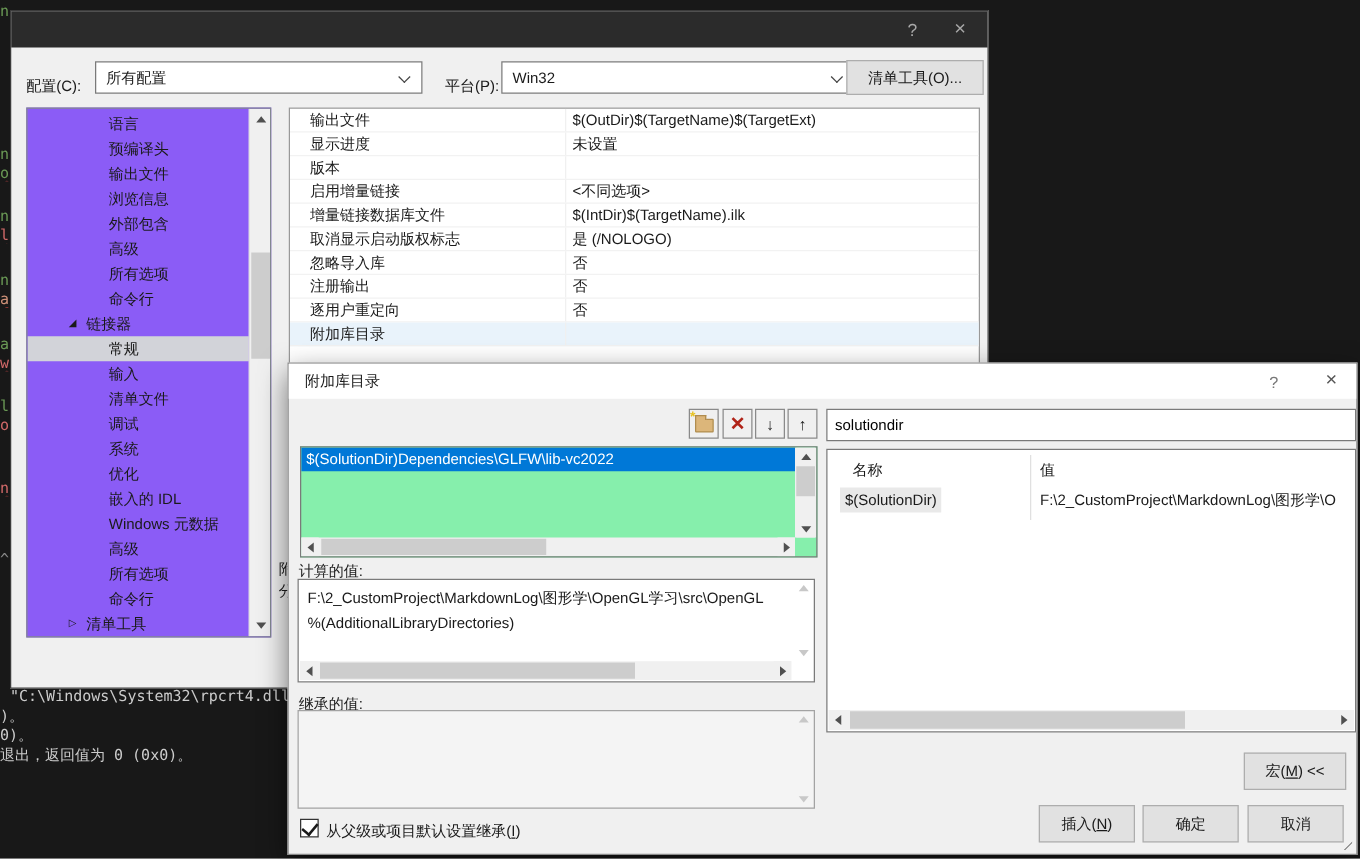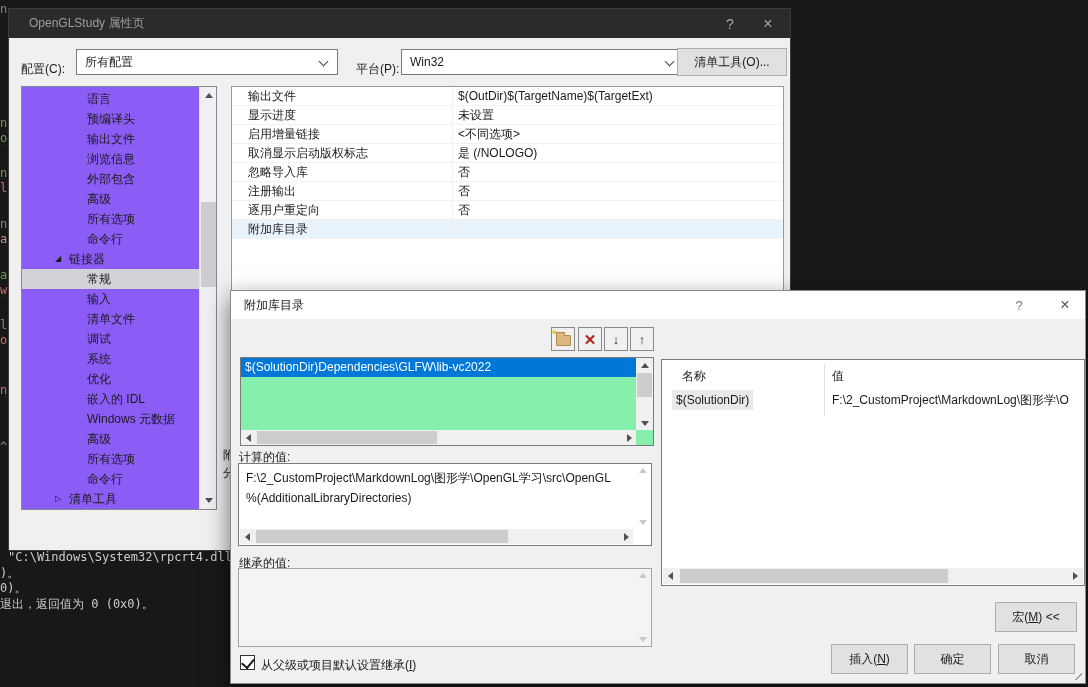--- a/index.html
+++ b/index.html
@@ -134,21 +134,20 @@
   <div>
 
   <div class="console-line" style="top: 549px; left: 8px;">"C:\Windows\System32\rpcrt4.dll"。</div>
       <div class="console-line" style="top: 565px; left: 0px;">)。</div>
       <div class="console-line" style="top: 580px; left: 0px;">0)。</div>
       <div class="console-line" style="top: 596px; left: 0px; text-align: center;">退出，返回值为 0 (0x0)。</div>
     </div>
 
   <div class="parent-dialog">
     <div class="parent-titlebar">
-      <span class="title">OpenGLStudy 属性页</span>
       <span class="cap-btn parent-help">?</span>
       <span class="cap-btn parent-close">×</span>
     </div>
 
     <span class="cfg-label" style="left:12px">配置(C):</span>
     <div class="combo" style="left:67px;width:262px">
       <span class="val">所有配置</span>
       <span class="chev"></span>
     </div>
     <span class="cfg-label" style="left:347px">平台(P):</span>
@@ -263,22 +262,32 @@
           <span class="grid-name">输出文件</span>
           <span class="grid-value">$(OutDir)$(TargetName)$(TargetExt)</span>
           <span class="grid-divider"></span>
         </div>
         <div class="grid-row">
           <span class="grid-name">显示进度</span>
           <span class="grid-value">未设置</span>
           <span class="grid-divider"></span>
         </div>
         <div class="grid-row">
+          <span class="grid-name">版本</span>
+          <span class="grid-value"></span>
+          <span class="grid-divider"></span>
+        </div>
+        <div class="grid-row">
           <span class="grid-name">启用增量链接</span>
           <span class="grid-value">&lt;不同选项&gt;</span>
+          <span class="grid-divider"></span>
+        </div>
+        <div class="grid-row">
+          <span class="grid-name">增量链接数据库文件</span>
+          <span class="grid-value">$(IntDir)$(TargetName).ilk</span>
           <span class="grid-divider"></span>
         </div>
         <div class="grid-row">
           <span class="grid-name">取消显示启动版权标志</span>
           <span class="grid-value">是 (/NOLOGO)</span>
           <span class="grid-divider"></span>
         </div>
         <div class="grid-row">
           <span class="grid-name">忽略导入库</span>
           <span class="grid-value">否</span>
@@ -320,20 +329,21 @@
     <span class="tb-btn tb-del">
       <span>✕</span>
     </span>
     <span class="tb-btn tb-down">
       <span class="tb-arrow">↓</span>
     </span>
     <span class="tb-btn tb-up">
       <span class="tb-arrow">↑</span>
     </span>
 
+    <input class="macro-filter" value="solutiondir" style="">
 
     <div class="dir-list">
       <div class="dir-items">
 
       <div class="dir-item selected">$(SolutionDir)Dependencies\GLFW\lib-vc2022</div>
         </div>
       <div class="dir-vsb">
         <span class="sb-btn" style="left:1px;top:0;width:15px;height:14px">
             <i class="tri up"></i>
           </span>

